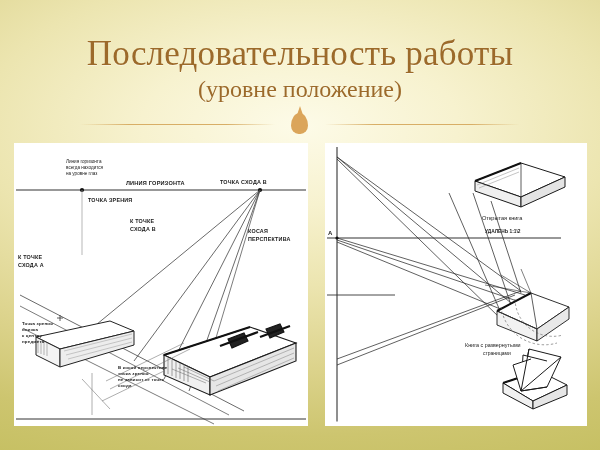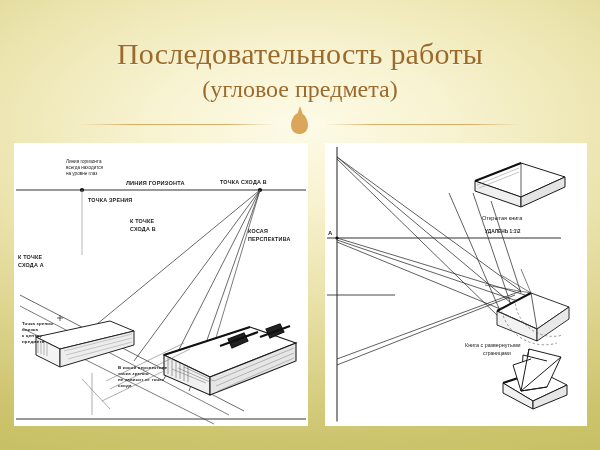--- a/index.html
+++ b/index.html
@@ -12,21 +12,21 @@
     position:relative;width:600px;height:450px;
     background:
       radial-gradient(ellipse 120% 80% at 50% 28%, #fdfbe8 0%, #f7f2cf 22%, #ece5b0 44%, #ddd48e 66%, #cdc56f 86%, #c6c063 100%);
     overflow:hidden;
   }
   #title-block{
     position:absolute;left:0;top:34px;width:600px;text-align:center;
   }
   #title{
     font-family:"Liberation Serif", serif;
-    font-size:30px;line-height:40px;color:#9c6a2a;
+    font-size:35px;line-height:40px;color:#9c6a2a;
     letter-spacing:.2px;white-space:nowrap;
     text-shadow:0 1px 0 rgba(255,255,255,.45);
   }
   #subtitle{
     font-family:"Liberation Serif", serif;
     font-size:24px;line-height:28px;color:#9c6a2a;
     margin-top:1px;white-space:nowrap;
     text-shadow:0 1px 0 rgba(255,255,255,.4);
   }
   .rule{
@@ -54,21 +54,21 @@
   .lbl{font-family:"Liberation Sans", sans-serif;fill:#1a1a1a;}
   .lbl-cap{font-weight:bold;letter-spacing:.2px;}
 </style>
 </head>
 <body>
 
 <div id="slide">
 
   <div id="title-block">
     <div id="title">Последовательность работы</div>
-    <div id="subtitle">(угловое предмета)</div>
+    <div id="subtitle">(уровне положение)</div>
   </div>
 
   <div class="rule" id="rule-left"></div>
   <div class="rule" id="rule-right"></div>
   <div id="bullet"></div>
 
   <div class="panel" id="panel-left">
     <svg viewBox="0 0 294 283" xmlns="http://www.w3.org/2000/svg">
       <rect x="0" y="0" width="294" height="283" fill="#fff"></rect>
 

